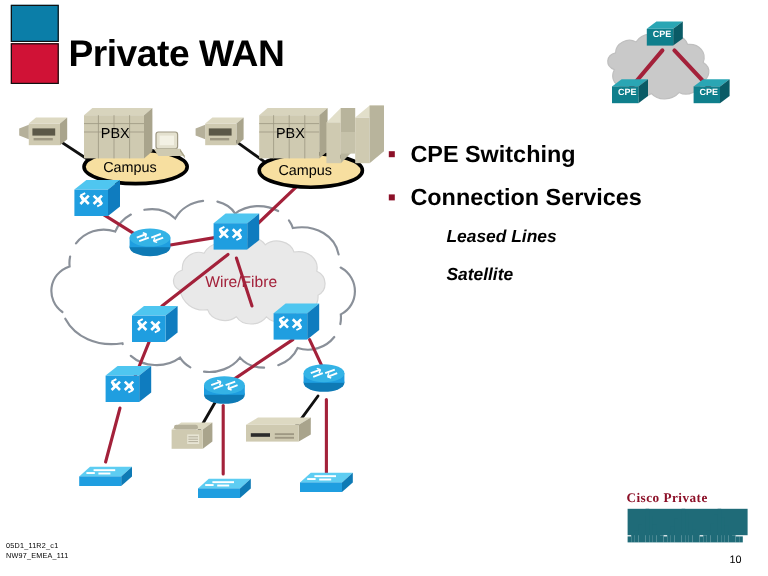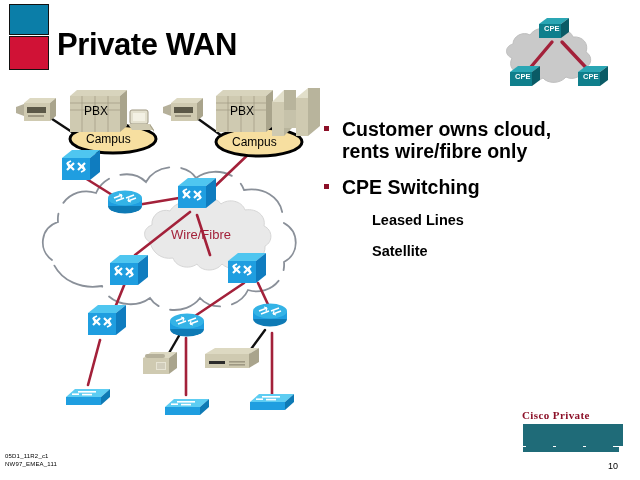--- a/index.html
+++ b/index.html
@@ -23,21 +23,21 @@
       white-space:nowrap;}
 
   
   .bullets{position:absolute;left:320px;top:118px;width:316px;}
   .b1{position:relative;padding-left:22px;margin-bottom:14px;
       font-size:19.5px;font-weight:bold;color:#000;line-height:22px;}
   .b1::before{content:"";position:absolute;left:4px;top:8px;
       width:5px;height:5px;background:#8c1028;}
   .b1.narrow{width:250px;}
   .sub{padding-left:52px;font-size:14.5px;font-weight:bold;color:#000;
-      line-height:16px;margin-bottom:15px;}
+      line-height:16px;margin-bottom:15px;font-style:italic;}
 
   
   .cisco{position:absolute;left:521px;top:409px;width:104px;height:48px;}
   .cisco .ct{position:absolute;left:1px;top:0;font-size:11px;font-weight:bold;
      color:#8c1028;letter-spacing:0.4px;white-space:nowrap;
      font-family:"Liberation Serif", serif;}
   .cisco .bars{position:absolute;left:2px;top:15px;width:100px;height:28px;
      display:flex;align-items:flex-end;gap:0px;}
   .cisco .bars i{display:block;width:3px;background:#1f6b78;}
   .cisco .block{position:absolute;left:2px;top:15px;width:100px;height:22px;
@@ -276,22 +276,22 @@
   <div class="lbl pbx-lbl" style="left:230px;top:104px;">PBX</div>
   <div class="lbl campus-lbl" style="left:86px;top:132px;">Campus</div>
   <div class="lbl campus-lbl" style="left:232px;top:135px;">Campus</div>
   <div class="lbl wf-lbl" style="left:158px;top:227px;">Wire/Fibre</div>
 
   <div class="lbl cpe-lbl" style="left:544px;top:24px;">CPE</div>
   <div class="lbl cpe-lbl" style="left:515px;top:72px;">CPE</div>
   <div class="lbl cpe-lbl" style="left:583px;top:72px;">CPE</div>
 
   <div class="bullets">
-    <div class="b1 narrow">Customer owns cloud, rents wire/fibre only</div>
     <div class="b1">CPE Switching</div>
+    <div class="b1">Connection Services</div>
     <div class="sub">Leased Lines</div>
     <div class="sub">Satellite</div>
   </div>
 
   <div class="cisco">
     <div class="ct">Cisco Private</div>
     <div class="block"></div>
     <div class="bars">
       <i style="height:5px"></i>
         <i style="height:7px"></i>

